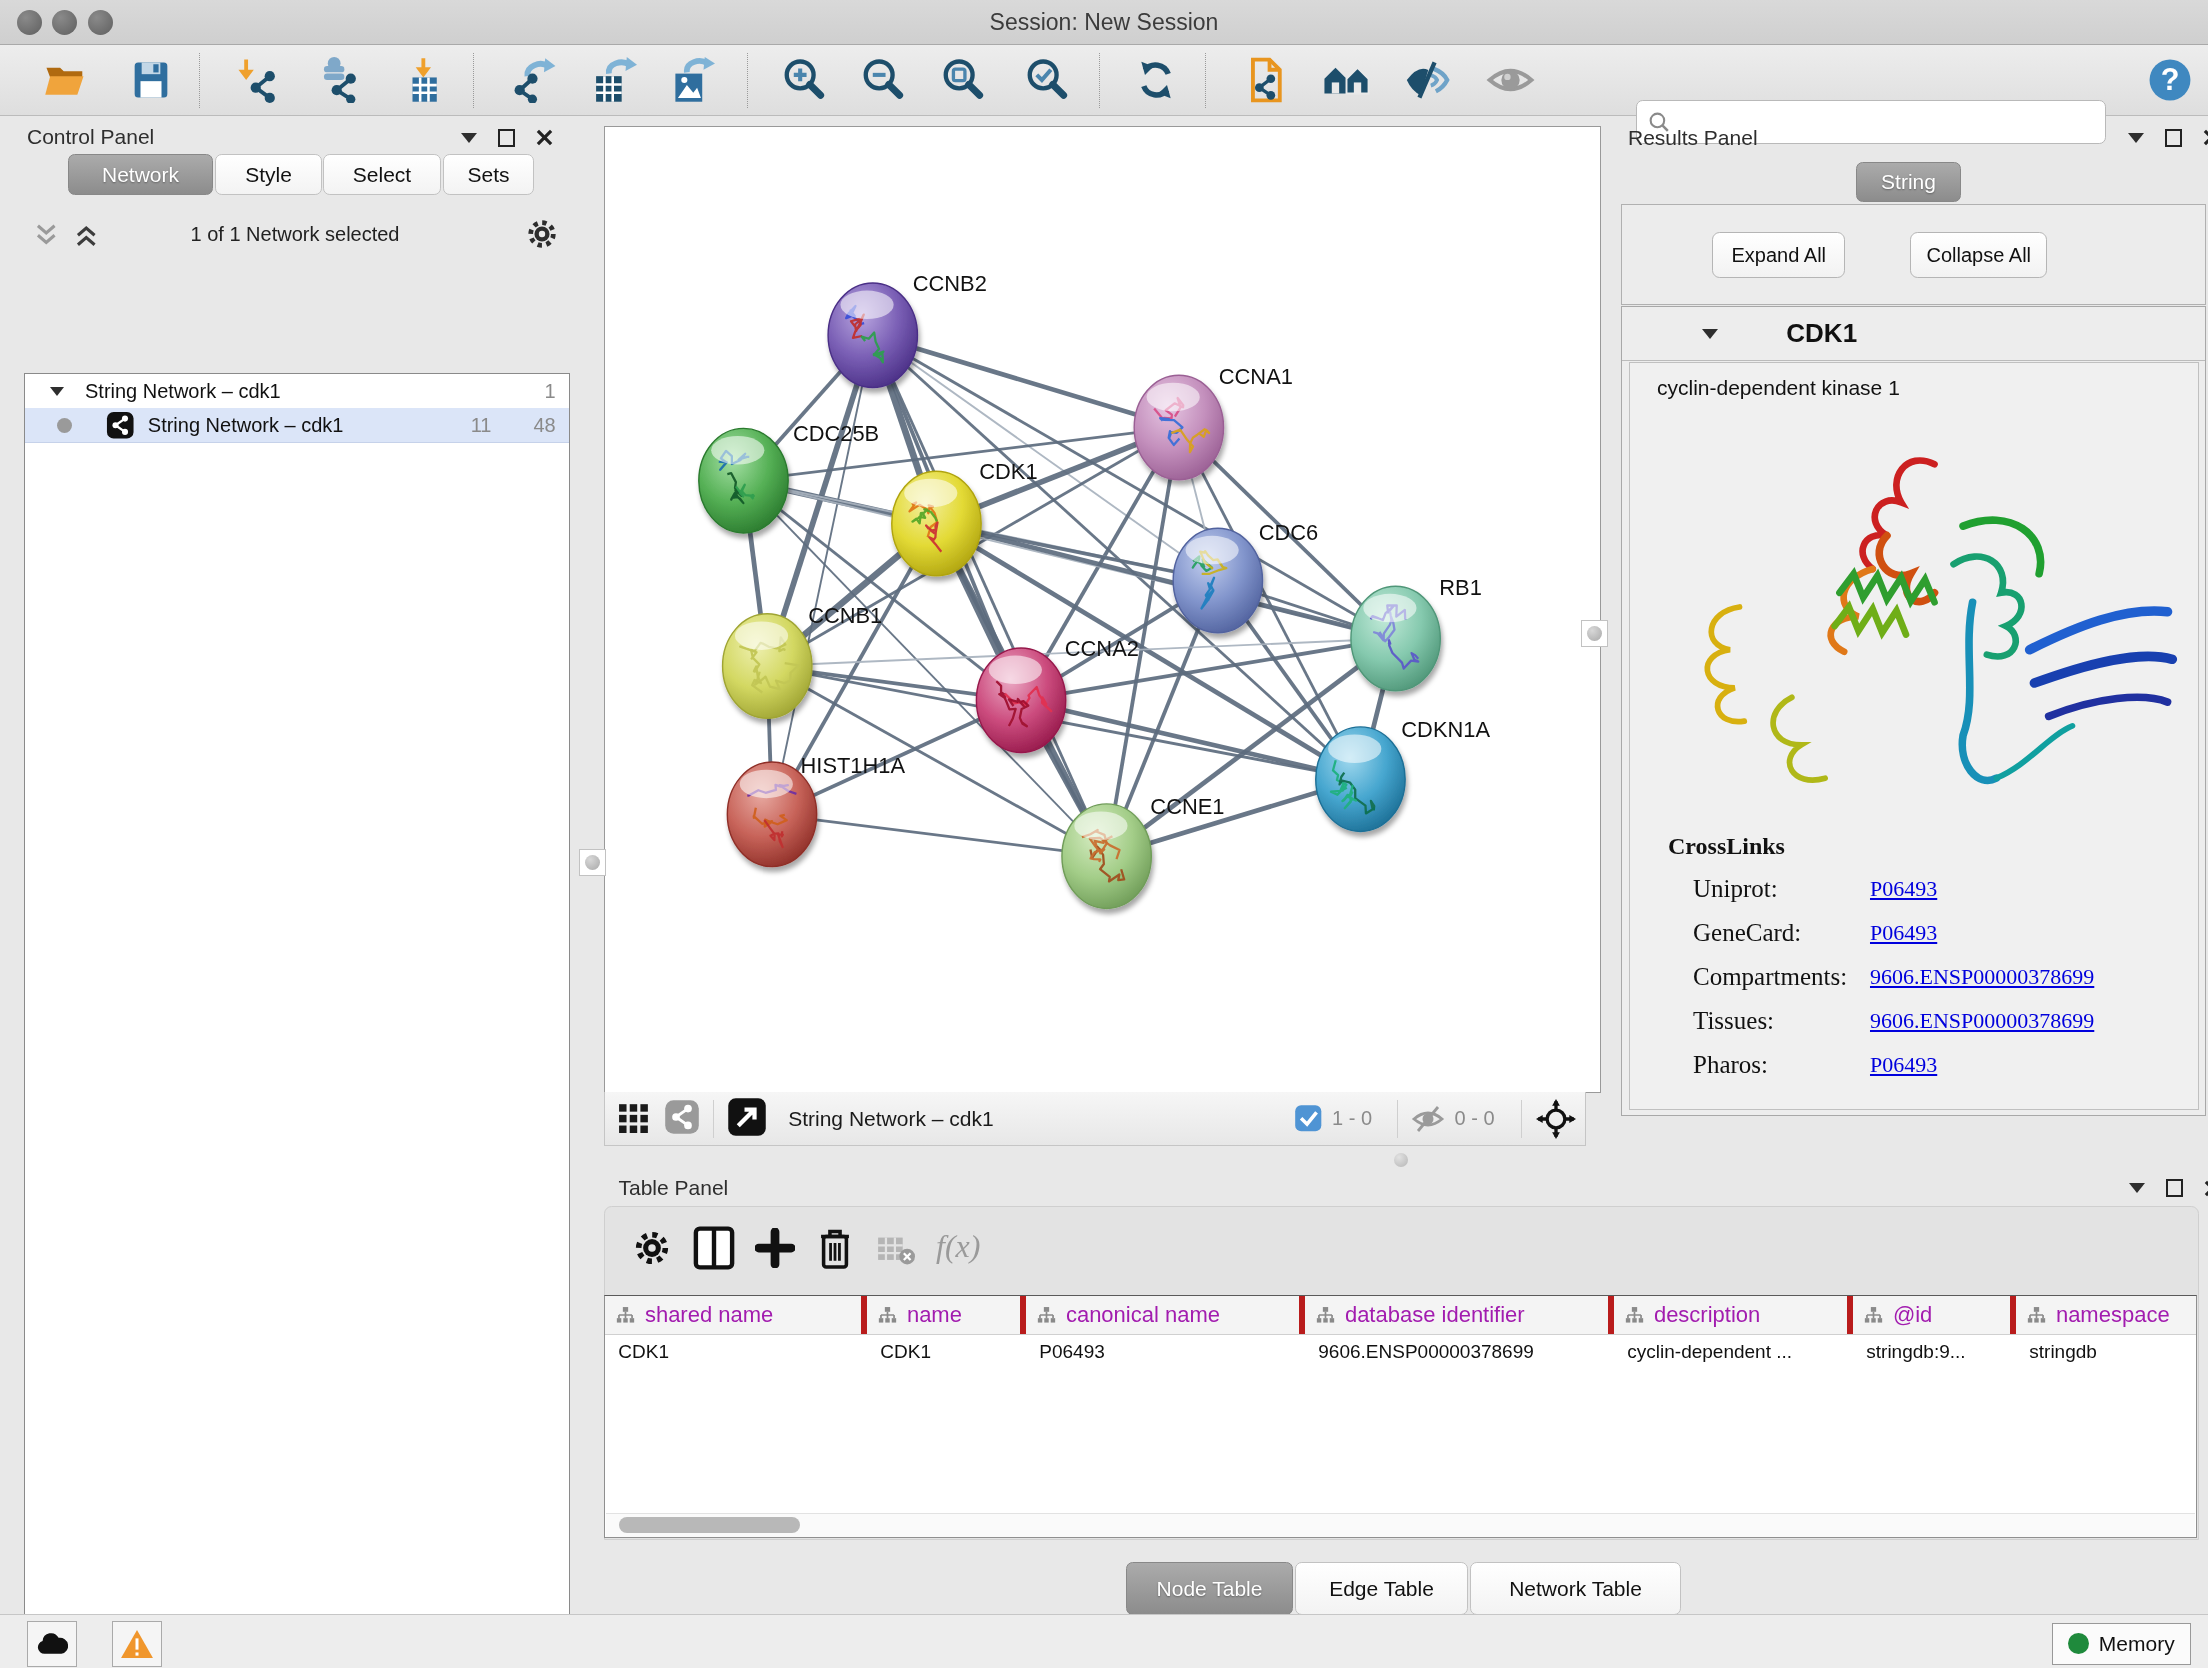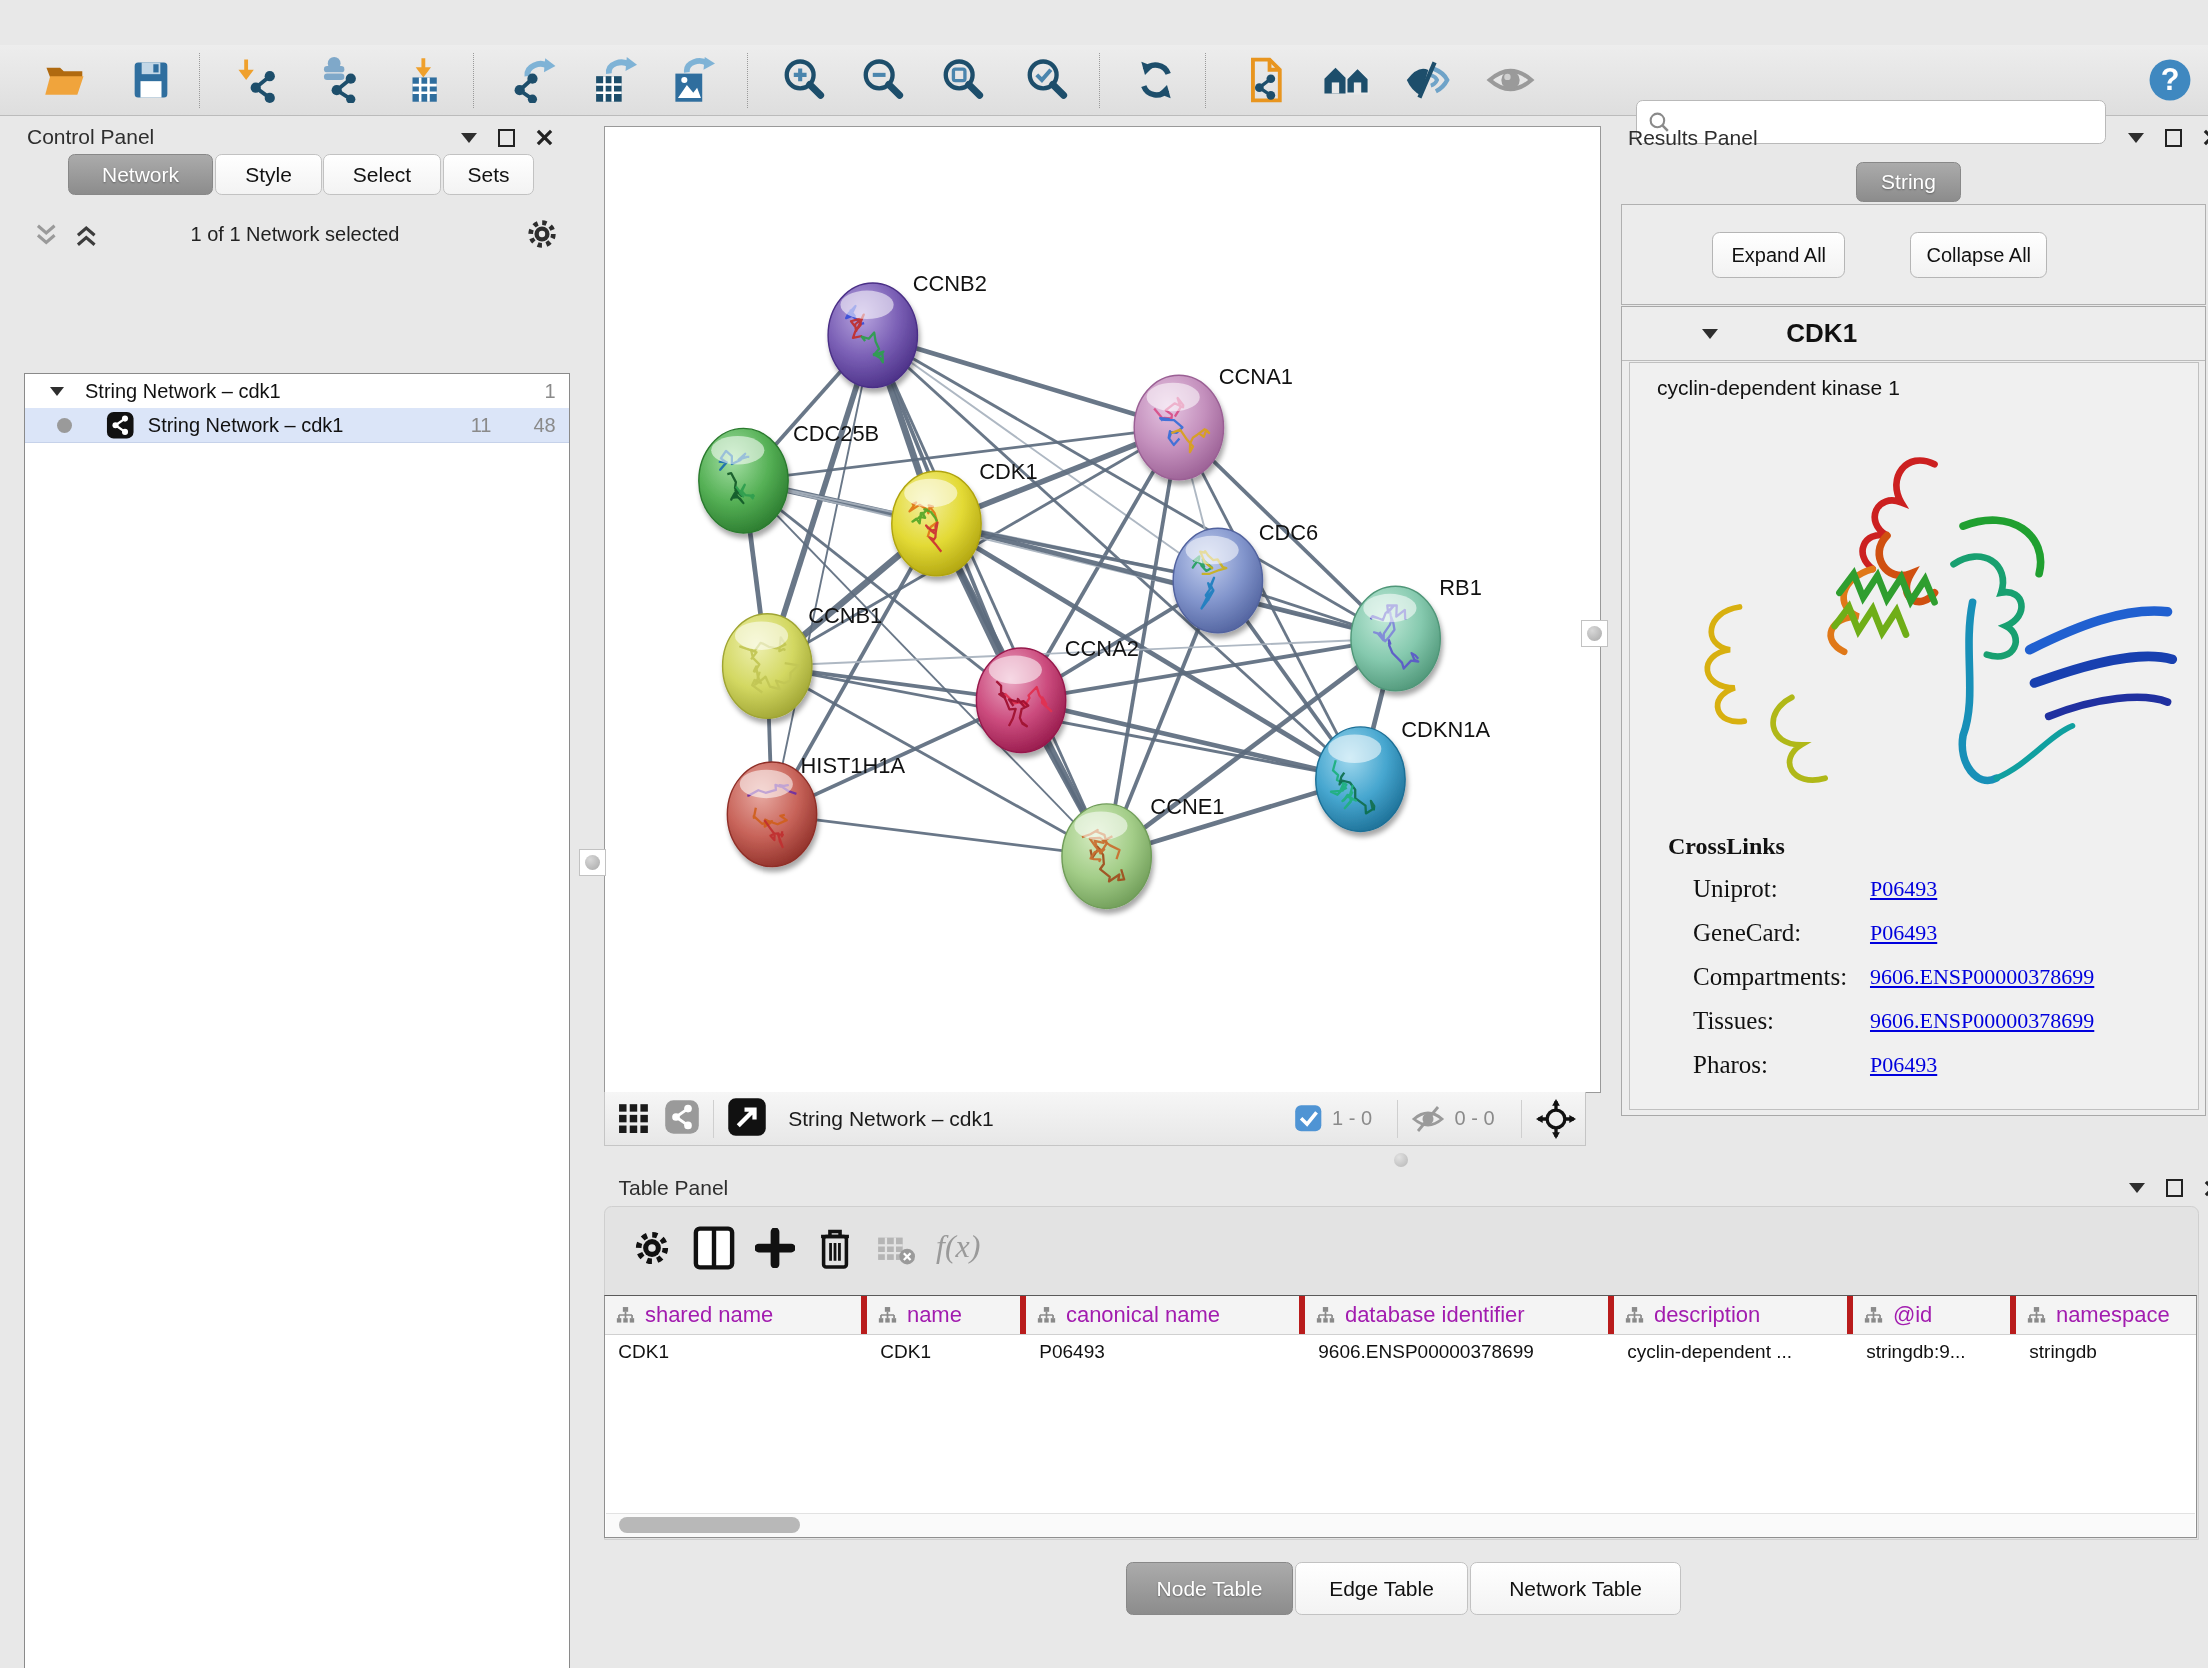--- a/index.html
+++ b/index.html
@@ -54,20 +54,26 @@
   .sbtn{top:5.7px;width:48px;height:44px;background:#f5f5f5;border:1px solid #aaa;display:flex;align-items:center;justify-content:center;}
   #memorybtn{left:2052px;top:7.6px;width:137px;height:40px;background:#fbfbfb;border:1px solid #999;display:flex;align-items:center;justify-content:center;gap:9.5px;font-size:21px;color:#111;}
   #memorybtn .dot{width:21px;height:21px;border-radius:50%;background:#1f8a3c;}
   text{font-family:"Liberation Sans",sans-serif;}
 </style>
 </head>
 <body>
 
 <div id="page">
 
+  <div class="abs" id="titlebar">
+    <div class="abs tlight" style="left:17px"></div>
+    <div class="abs tlight" style="left:52px"></div>
+    <div class="abs tlight" style="left:88px"></div>
+    <div class="abs" id="wtitle">Session: New Session</div>
+  </div>
 
   <div class="abs" id="maintoolbar">
     <div class="abs tbtn" style="left:39px">
       <svg width="46" height="42" viewBox="0 0 36 34">
           <path d="M3 7h11l3 3h15v5H6z" fill="#b06a10"></path>
           <path d="M6 14h27l-5 15H2z" fill="#f0a43c"></path>
         </svg>
     </div>
     <div class="abs tbtn" style="left:125px">
       <svg width="42" height="42" viewBox="0 0 36 36">
@@ -809,14 +815,32 @@
         <div class="td" style="width: 190px;">stringdb</div>
       </div>
   </div>
   <div class="abs" id="hscroll">
     <div class="abs" id="hthumb"></div>
   </div>
   <div class="abs tab active" style="left:1126px;top:1562px;width:167px;height:53px">Node Table</div>
   <div class="abs tab" style="left:1295px;top:1562px;width:173px;height:53px">Edge Table</div>
   <div class="abs tab" style="left:1470px;top:1562px;width:211px;height:53px">Network Table</div>
 
+  <div class="abs" id="statusbar">
+    <div class="abs sbtn" style="left:27px">
+      <svg width="32" height="25" viewBox="0 0 34 26">
+          <path d="M9 24a7 7 0 0 1-2-13.7A9 9 0 0 1 24 7a6.5 6.5 0 0 1 3 17z" fill="#111"></path>
+        </svg>
+    </div>
+    <div class="abs sbtn" style="left:112px">
+      <svg width="34" height="30" viewBox="0 0 36 32">
+          <polygon points="18,1 35,31 1,31" fill="#f0962c"></polygon>
+          <rect x="16.4" y="10" width="3.2" height="12" fill="#fff"></rect>
+          <rect x="16.4" y="25" width="3.2" height="3.4" fill="#fff"></rect>
+        </svg>
+    </div>
+    <div class="abs" id="memorybtn">
+      <span class="dot"></span>
+      <span>Memory</span>
+    </div>
+  </div>
 </div>
 
 
 </body></html>

